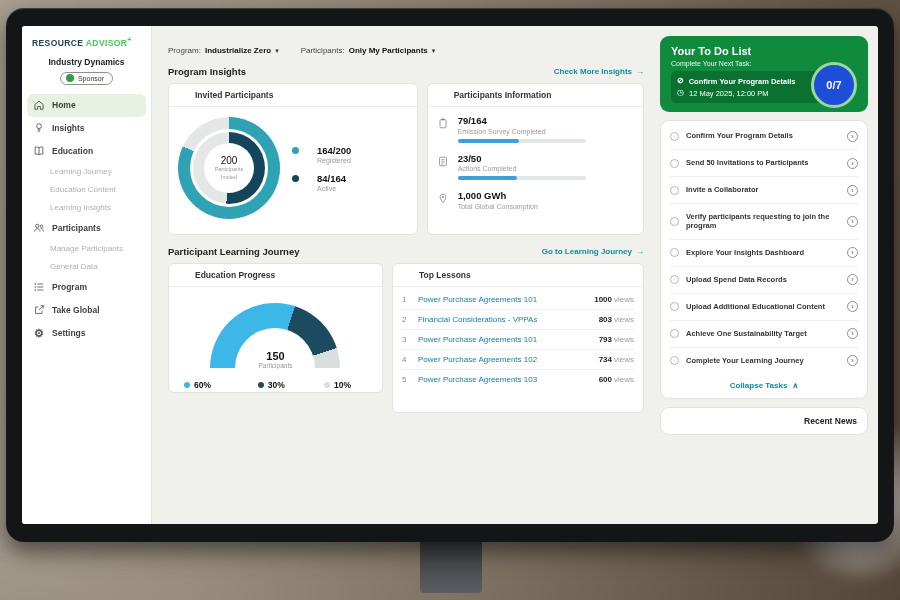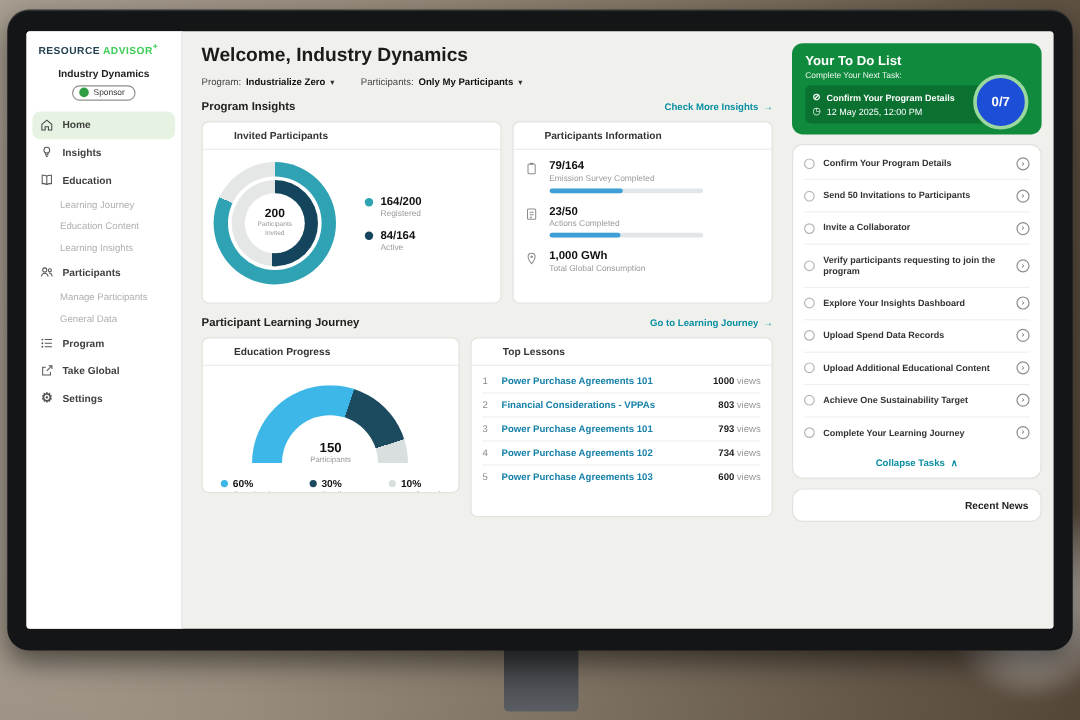--- a/index.html
+++ b/index.html
@@ -46,23 +46,23 @@
   .card { background:#fff; border:1px solid #e2e2de; border-radius:6px; overflow:hidden; }
   .card-head { padding:6px 26px; font-size:8.5px; font-weight:bold; color:#333; border-bottom:1px solid #ececea; }
   .card-body { padding:8px 9px; }
 
   .card-invited { flex:1.15; height:152px; }
   .invited-body { display:flex; align-items:center; gap:12px; padding:10px 9px; }
   .donut { width:102px; height:102px; position:relative; border-radius:50%; flex:none; }
   .donut-gap { position:absolute; inset:12px; border-radius:50%; background:#fff; }
   .donut-ring2 { position:absolute; inset:15px; border-radius:50%; }
   .donut-hole { position:absolute; inset:26px; border-radius:50%; background:#fff; display:flex; flex-direction:column; align-items:center; justify-content:center; text-align:center; }
-  .donut-val { font-size:10px; font-weight:bold; color:#111; }
+  .donut-val { font-size:10px; font-weight:normal; color:#111; }
   .donut-lab { font-size:5.5px; color:#999; line-height:1.3; width:40px; }
-  .leg-item { display:flex; gap:6px; align-items:flex-start; margin:9px 12px; }
+  .leg-item { display:flex; gap:18px; align-items:flex-start; margin:9px 0; }
   .leg-dot { width:7px; height:7px; border-radius:50%; margin-top:2px; background:#ccc; flex:none; }
   .leg-val { font-size:9.5px; font-weight:bold; color:#111; }
   .leg-lab { font-size:7px; color:#9a9a97; margin-top:1px; }
 
   .card-info { flex:1; height:152px; }
   .stat { display:flex; gap:8px; margin-bottom:10px; }
   .stat-icon { width:13px; flex:none; padding-top:1px; }
   .stat-icon svg { width:12px; height:13px; }
   .stat-val { font-size:9.5px; font-weight:bold; color:#111; }
   .stat-lab { font-size:7px; color:#9a9a97; margin-top:1.5px; }
@@ -79,21 +79,21 @@
   .gleg { display:flex; justify-content:space-between; margin-top:11px; padding:0 6px; }
   .gleg-item { text-align:left; }
   .gleg-top { display:flex; align-items:center; gap:4px; font-size:8.5px; font-weight:bold; color:#111; }
   .gleg-dot { width:6px; height:6px; border-radius:50%; background:#ccc; }
   .gleg-lab { font-size:6.5px; color:#9a9a97; margin-left:10px; margin-top:1px; }
 
   .card-lessons { flex:1.08; height:150px; }
   .lesson { display:flex; align-items:center; gap:7px; padding:5px 0; border-bottom:1px solid #f1f1ef; font-size:8px; }
   .lesson:last-child { border-bottom:none; }
   .l-rank { color:#8a8a88; width:9px; flex:none; }
-  .l-title { color:#1580a8; font-weight:bold; cursor:pointer; }
+  .l-title { color:#1580a8; font-weight:normal; cursor:pointer; }
   .l-views { margin-left:auto; color:#222; font-weight:bold; white-space:nowrap; }
   .l-suffix { color:#9a9a97; font-weight:normal; margin-left:2px; }
 
   
   .rightpanel { width:222px; flex:none; padding:10px 10px 0 4px; display:flex; flex-direction:column; gap:8px; }
   .todo-green { background:#108a3c; border-radius:9px; padding:9px 11px; color:#fff; position:relative; }
   .tg-title { font-size:11px; font-weight:bold; }
   .tg-sub { font-size:7px; margin-top:3px; opacity:.92; }
   .tg-block { background:#0b7130; border-radius:5px; margin-top:4px; padding:4px 6px; width:152px; }
   .tg-line { display:flex; align-items:center; gap:5px; font-size:7.5px; font-weight:bold; padding:1.5px 0; }
@@ -192,21 +192,20 @@
           <span>Take Global</span>
         </div>
         <div class="nav-item">
           <span class="icon12 gear-glyph">⚙</span>
           <span>Settings</span>
         </div>
       </nav>
     </aside>
 
     <main class="main">
-      <h1 class="welcome">Welcome, Industry Dynamics</h1>
 
       <div class="filters">
         <div class="filter">
           <span>Program:</span>
           <span class="filter-val">Industrialize Zero</span>
           <span class="chev">▾</span>
         </div>
         <div class="filter">
           <span>Participants:</span>
           <span class="filter-val">Only My Participants</span>

